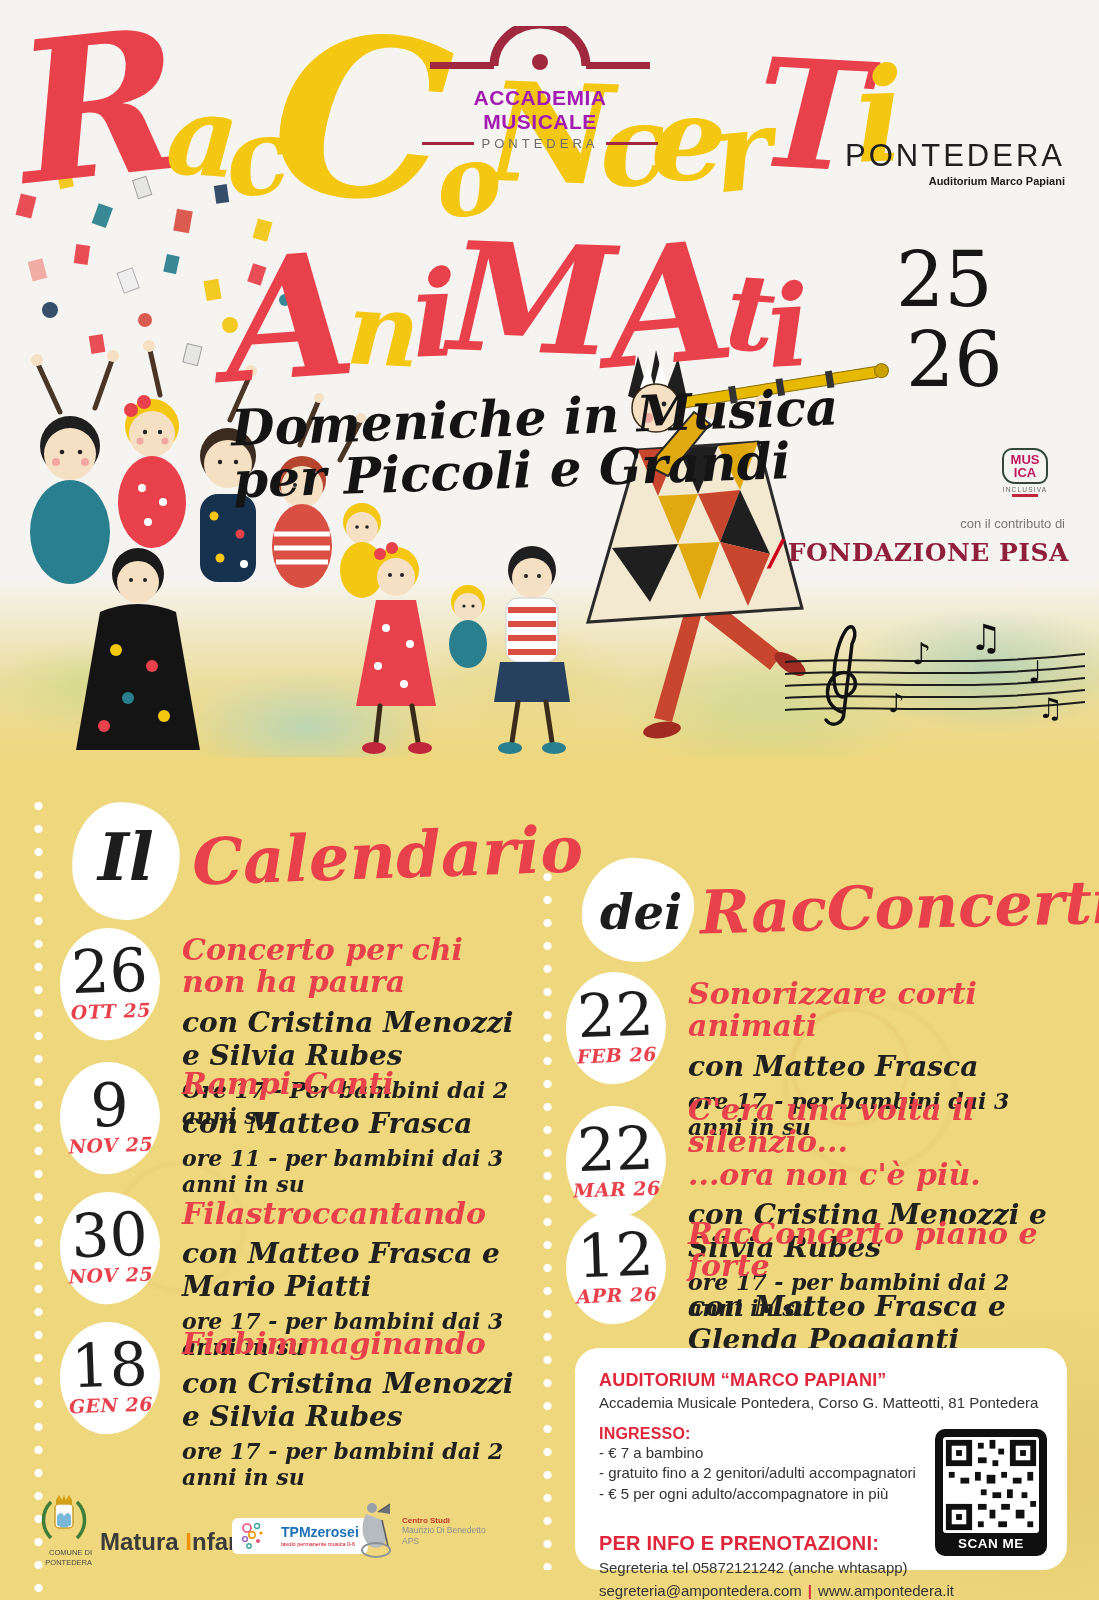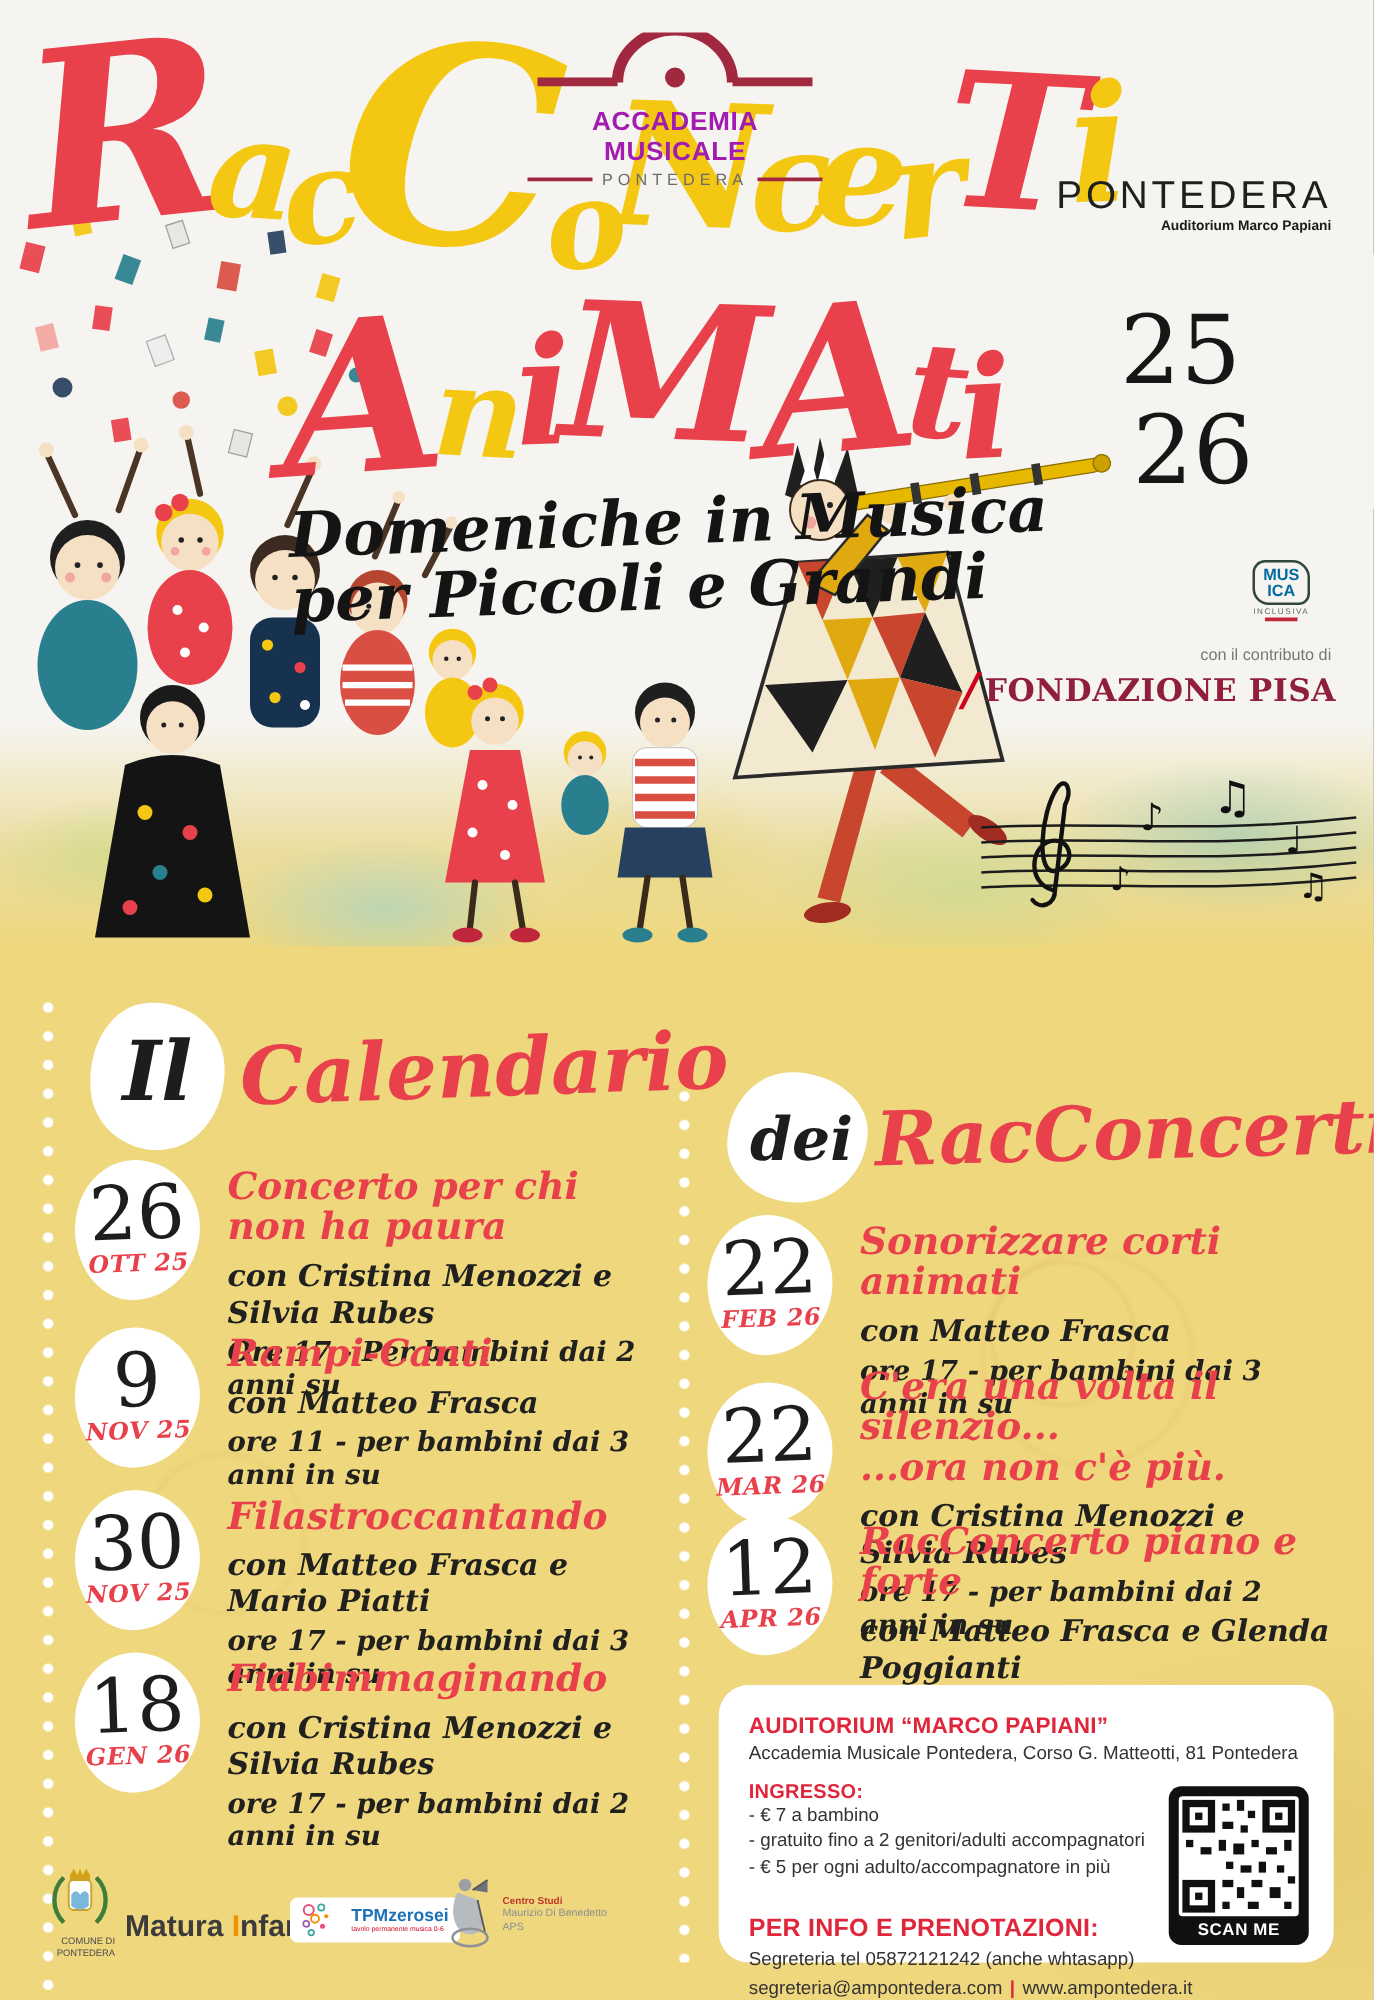--- a/index.html
+++ b/index.html
@@ -26,21 +26,21 @@
   .title2{left:228px;top:228px;width:620px;display:flex;align-items:flex-start;z-index:5;}
   .title2 span{display:inline-block;margin:0 -4px;font-family:"DejaVu Serif",serif;font-style:italic;font-weight:bold;line-height:.95;}
   .years{left:896px;top:244px;color:#161616;font-size:76px;line-height:.95;z-index:5;}
   .years div:last-child{margin-left:10px;margin-top:8px;}
   .subtitle{left:232px;top:392px;z-index:6;transform:rotate(-2deg);color:#141414;
             font-size:50px;line-height:1.04;}
 
   
   .musica{right:44px;top:448px;width:60px;text-align:center;z-index:9;}
   .musica-box{display:inline-block;border:2px solid #33463a;border-radius:10px 14px 9px 13px;padding:3px 7px;
-              font-family:"Liberation Sans",sans-serif;font-weight:bold;font-size:13px;color:#0369a1;line-height:1.0;}
+              font-family:"Liberation Sans",sans-serif;font-weight:bold;font-size:13px;color:#be185d;line-height:1.0;}
   .musica-sub{font-family:"Liberation Sans",sans-serif;font-size:6.5px;letter-spacing:1.2px;color:#666;margin-top:2px;}
   .musica-bar{width:26px;height:3px;background:#c0273c;margin:1px auto 0;}
   .contributo{right:34px;top:516px;font-family:"Liberation Sans",sans-serif;font-size:13px;color:#777;z-index:9;}
   .fondazione{right:30px;top:538px;z-index:9;display:flex;align-items:center;}
   .fond-slash{font-size:36px;font-weight:bold;font-style:italic;color:#d0021b;margin-right:5px;line-height:.8;}
   .fond-name{font-family:"DejaVu Serif",serif;font-weight:bold;font-size:25px;color:#8f1f3a;letter-spacing:.5px;}
 
   
   .band{left:0;top:578px;width:1099px;height:182px;z-index:1;background:
     radial-gradient(140px 70px at 8% 60%,rgba(207,217,138,.75),transparent 70%),
@@ -65,21 +65,21 @@
 
   
   .event{z-index:5;display:flex;align-items:flex-start;}
   .badge{flex:0 0 auto;width:100px;height:112px;background:#fff;transform:rotate(-2deg);
          border-radius:48% 52% 55% 45%/50% 48% 52% 50%;
          display:flex;flex-direction:column;align-items:center;justify-content:center;}
   .day{font-family:"DejaVu Serif",serif;font-size:60px;line-height:.85;color:#1d1d1d;}
   .month{font-size:19px;color:#e8414b;margin-top:3px;letter-spacing:.5px;}
   .etext{margin-left:22px;padding-top:6px;}
   .etitle{font-size:30px;color:#e8414b;line-height:1.08;}
-  .ewith{font-size:24px;color:#20201f;margin-top:7px;}
+  .ewith{font-size:28px;color:#20201f;margin-top:7px;}
   .etime{font-size:22px;color:#20201f;margin-top:5px;}
 
   
   .card{left:575px;top:1348px;width:492px;height:222px;background:#fff;border-radius:24px;z-index:5;
         padding:22px 24px;box-sizing:border-box;font-family:"Liberation Sans",sans-serif;}
   .c-red{color:#e0263b;font-weight:bold;font-size:18px;letter-spacing:.2px;}
   .c-addr{font-size:15px;color:#333;margin:3px 0 14px;}
   .c-item{font-size:15px;color:#333;line-height:1.35;}
   .c-contact{font-size:15px;color:#333;margin-top:3px;line-height:1.35;}
   .c-sep{color:#e0263b;font-weight:bold;margin:0 6px;}

